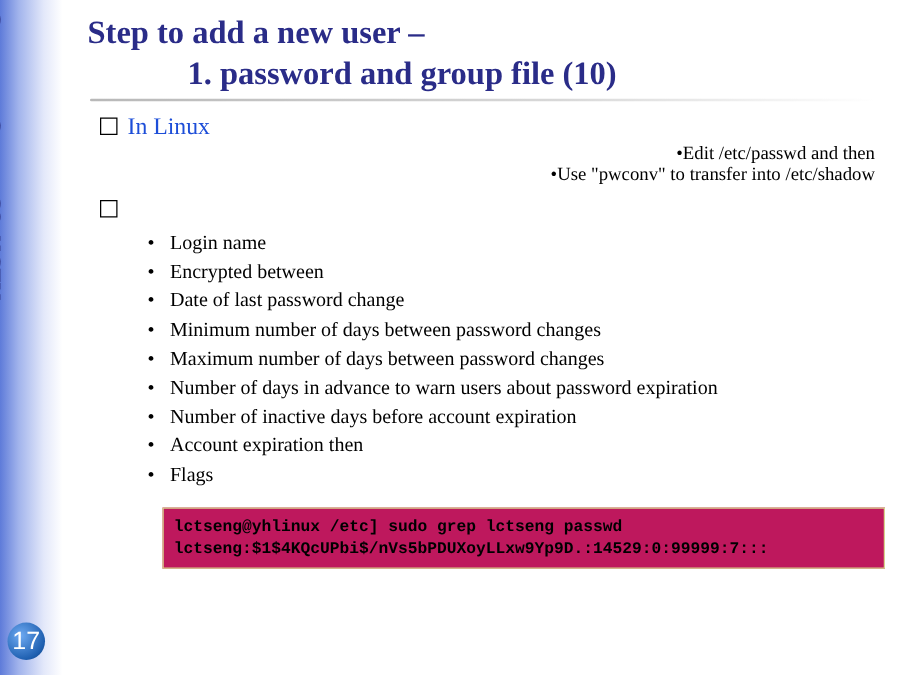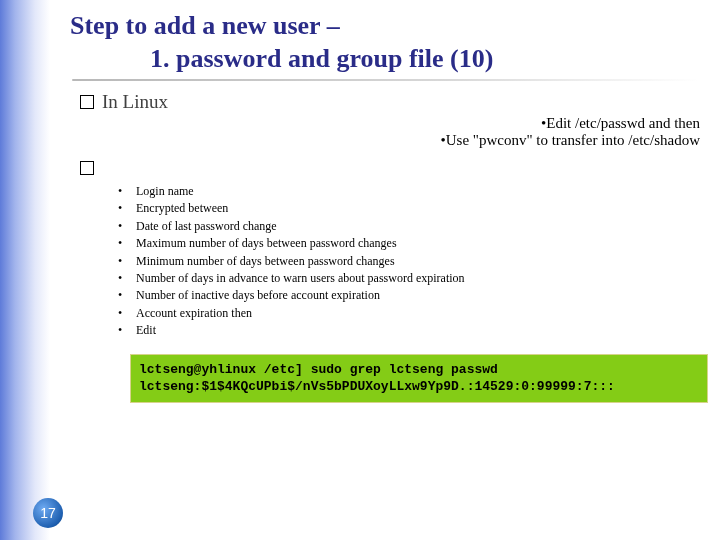--- a/index.html
+++ b/index.html
@@ -35,25 +35,24 @@
   .page-num {
     position: absolute;
     left: 6px;
     bottom: 12px;
     width: 30px;
     height: 30px;
     border-radius: 50%;
     background: radial-gradient(circle at 35% 35%, #6eaaf2, #1e5fb0 70%, #0d3b74 100%);
     color: #fff;
     font-family: Arial, sans-serif;
-    font-size: 14px;
+    font-size: 20px;
     display: flex;
     align-items: center;
     justify-content: center;
-    margin-left: 27px;
   }
   .content {
     position: absolute;
     left: 70px;
     top: 10px;
     right: 20px;
   }
   .title {
     color: #2a2c88;
     font-size: 26px;
@@ -67,21 +66,21 @@
   .title-underline {
     height: 2px;
     margin-left: 2px;
     margin-bottom: 10px;
     background: linear-gradient(to right, #b8b8b8 0%, #d8d8d8 60%, rgba(255,255,255,0) 100%);
     border-radius: 2px;
   }
   .section {
     margin: 4px 0 2px 10px;
     font-size: 19px;
-    color: #404040;
+    color: #1d4ed8;
   }
   .section .box {
     display: inline-block;
     width: 12px;
     height: 12px;
     border: 1.5px solid #000;
     margin-right: 8px;
     vertical-align: -1px;
   }
   ul.sub {
@@ -93,32 +92,32 @@
   }
   ul.sub li::before {
     content: "•";
     display: inline-block;
     width: 18px;
   }
   ul.fields {
     list-style: none;
     margin: 4px 0 14px 48px;
     padding: 0;
-    font-size: 12px;
+    font-size: 16px;
     line-height: 1.45;
   }
   ul.fields li::before {
     content: "•";
     display: inline-block;
     width: 18px;
   }
   .terminal {
     margin: 8px 0 0 60px;
     width: 560px;
-    background: #84cc16;
+    background: #be185d;
     border: 1px solid #d7d38b;
     padding: 6px 8px;
     font-family: "Courier New", Courier, monospace;
     font-size: 13px;
     font-weight: bold;
     line-height: 1.35;
     white-space: pre-wrap;
     word-break: break-all;
   }
 </style>
@@ -145,24 +144,24 @@
     <li>Use "pwconv" to transfer into /etc/shadow</li>
   </ul>
 
   <div class="section">
     <span class="box"></span>
   </div>
   <ul class="fields">
     <li>Login name</li>
     <li>Encrypted between</li>
     <li>Date of last password change</li>
+    <li>Minimum number of days between password changes</li>
     <li>Maximum number of days between password changes</li>
-    <li>Minimum number of days between password changes</li>
     <li>Number of days in advance to warn users about password expiration</li>
     <li>Number of inactive days before account expiration</li>
     <li>Account expiration then</li>
-    <li>Edit</li>
+    <li>Flags</li>
   </ul>
 
   <div class="terminal"><span>lctseng@yhlinux /etc] sudo grep lctseng passwd</span>
 <span>lctseng:$1$4KQcUPbi$/nVs5bPDUXoyLLxw9Yp9D.:14529:0:99999:7:::</span></div>
 
 </div>
 
 </body></html>

